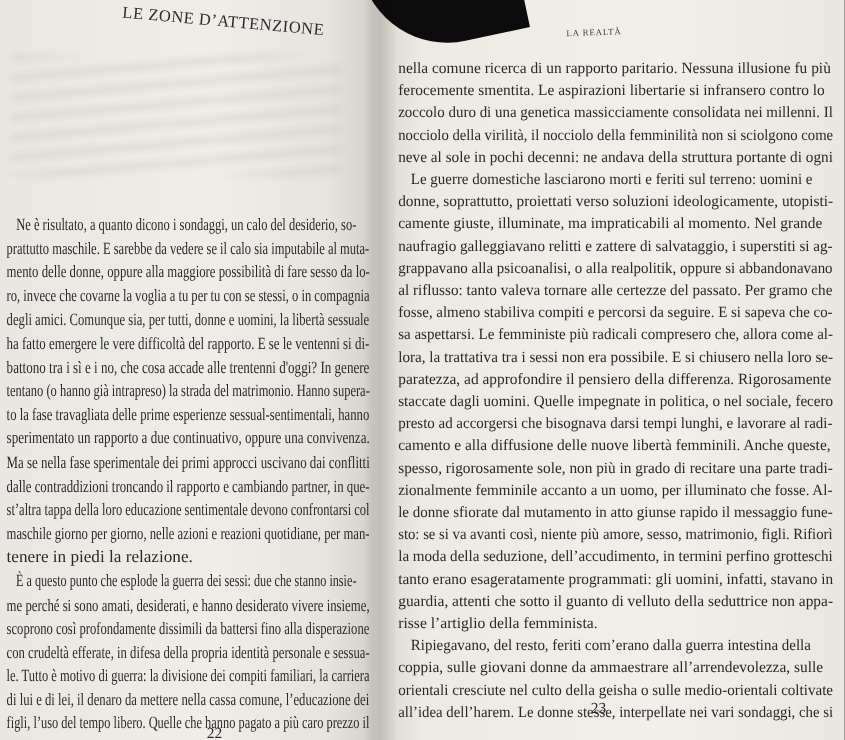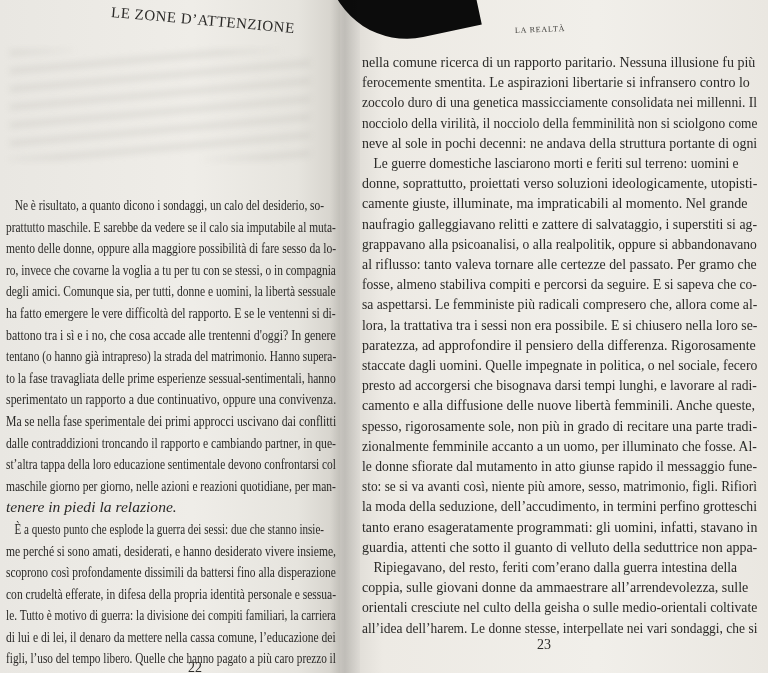--- a/index.html
+++ b/index.html
@@ -82,21 +82,21 @@
       <span class="line" style="transform: scaleX(0.738255);">degli amici. Comunque sia, per tutti, donne e uomini, la libertà sessuale</span>
       <span class="line" style="transform: scaleX(0.753425);">ha fatto emergere le vere difficoltà del rapporto. E se le ventenni si di-</span>
       <span class="line" style="transform: scaleX(0.762125);">battono tra i sì e i no, che cosa accade alle trentenni d'oggi? In genere</span>
       <span class="line" style="transform: scaleX(0.726872);">tentano (o hanno già intrapreso) la strada del matrimonio. Hanno supera-</span>
       <span class="line" style="transform: scaleX(0.73991);">to la fase travagliata delle prime esperienze sessual-sentimentali, hanno</span>
       <span class="line" style="transform: scaleX(0.763889);">sperimentato un rapporto a due continuativo, oppure una convivenza.</span>
       <span class="line" style="transform: scaleX(0.753425);">Ma se nella fase sperimentale dei primi approcci uscivano dai conflitti</span>
       <span class="line" style="transform: scaleX(0.746606);">dalle contraddizioni troncando il rapporto e cambiando partner, in que-</span>
       <span class="line" style="transform: scaleX(0.728477);">st’altra tappa della loro educazione sentimentale devono confrontarsi col</span>
       <span class="line" style="transform: scaleX(0.738255);">maschile giorno per giorno, nelle azioni e reazioni quotidiane, per man-</span>
-      <span class="line" style="transform: scaleX(1); font-style: italic;">tenere in piedi la relazione.</span>
+      <span class="line" style="transform: scaleX(1);">tenere in piedi la relazione.</span>
       <span class="line indent" style="transform: scaleX(0.709821);">È a questo punto che esplode la guerra dei sessi: due che stanno insie-</span>
       <span class="line" style="transform: scaleX(0.744921);">me perché si sono amati, desiderati, e hanno desiderato vivere insieme,</span>
       <span class="line" style="transform: scaleX(0.734967);">scoprono così profondamente dissimili da battersi fino alla disperazione</span>
       <span class="line" style="transform: scaleX(0.73991);">con crudeltà efferate, in difesa della propria identità personale e sessua-</span>
       <span class="line" style="transform: scaleX(0.726872);">le. Tutto è motivo di guerra: la divisione dei compiti familiari, la carriera</span>
       <span class="line" style="transform: scaleX(0.73991);">di lui e di lei, il denaro da mettere nella cassa comune, l’educazione dei</span>
       <span class="line" style="transform: scaleX(0.722101);">figli, l’uso del tempo libero. Quelle che hanno pagato a più caro prezzo il</span>
       <span class="line" style="transform: scaleX(0.718954);">passaggio verso una possibile democrazia nella cultura della coppia, sono</span>
 
     </div>
@@ -124,20 +124,21 @@
       <span class="line" style="transform: scaleX(0.96577);">staccate dagli uomini. Quelle impegnate in politica, o nel sociale, fecero</span>
       <span class="line" style="transform: scaleX(0.958738);">presto ad accorgersi che bisognava darsi tempi lunghi, e lavorare al radi-</span>
       <span class="line" style="transform: scaleX(0.9875);">camento e alla diffusione delle nuove libertà femminili. Anche queste,</span>
       <span class="line" style="transform: scaleX(0.980149);">spesso, rigorosamente sole, non più in grado di recitare una parte tradi-</span>
       <span class="line" style="transform: scaleX(0.963415);">zionalmente femminile accanto a un uomo, per illuminato che fosse. Al-</span>
       <span class="line" style="transform: scaleX(0.961071);">le donne sfiorate dal mutamento in atto giunse rapido il messaggio fune-</span>
       <span class="line" style="transform: scaleX(0.942721);">sto: se si va avanti così, niente più amore, sesso, matrimonio, figli. Rifiorì</span>
       <span class="line" style="transform: scaleX(0.96577);">la moda della seduzione, dell’accudimento, in termini perfino grotteschi</span>
       <span class="line" style="transform: scaleX(0.980149);">tanto erano esageratamente programmati: gli uomini, infatti, stavano in</span>
       <span class="line" style="transform: scaleX(0.9875);">guardia, attenti che sotto il guanto di velluto della seduttrice non appa-</span>
+      <span class="line">risse l’artiglio della femminista.</span>
       <span class="line indent" style="transform: scaleX(0.9575);">Ripiegavano, del resto, feriti com’erano dalla guerra intestina della</span>
       <span class="line" style="transform: scaleX(0.9875);">coppia, sulle giovani donne da ammaestrare all’arrendevolezza, sulle</span>
       <span class="line" style="transform: scaleX(0.96577);">orientali cresciute nel culto della geisha o sulle medio-orientali coltivate</span>
       <span class="line" style="transform: scaleX(0.949519);">all’idea dell’harem. Le donne stesse, interpellate nei vari sondaggi, che si</span>
 
     </div>
     <div class="page-num-right">23</div>
   </div>
 
   <div class="dark-corner"></div>

